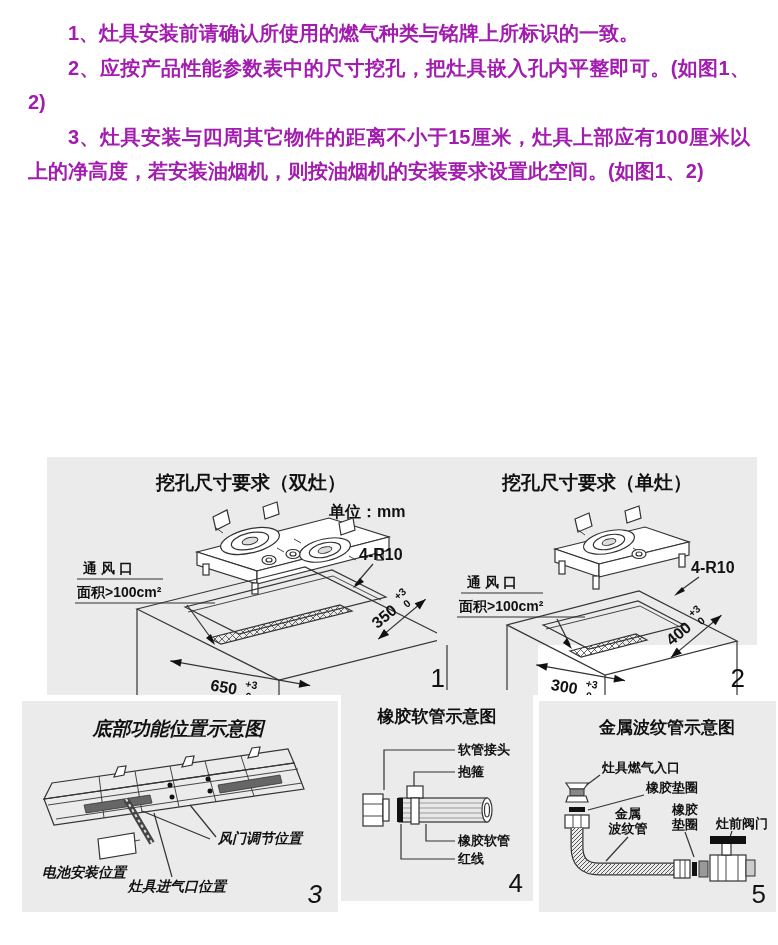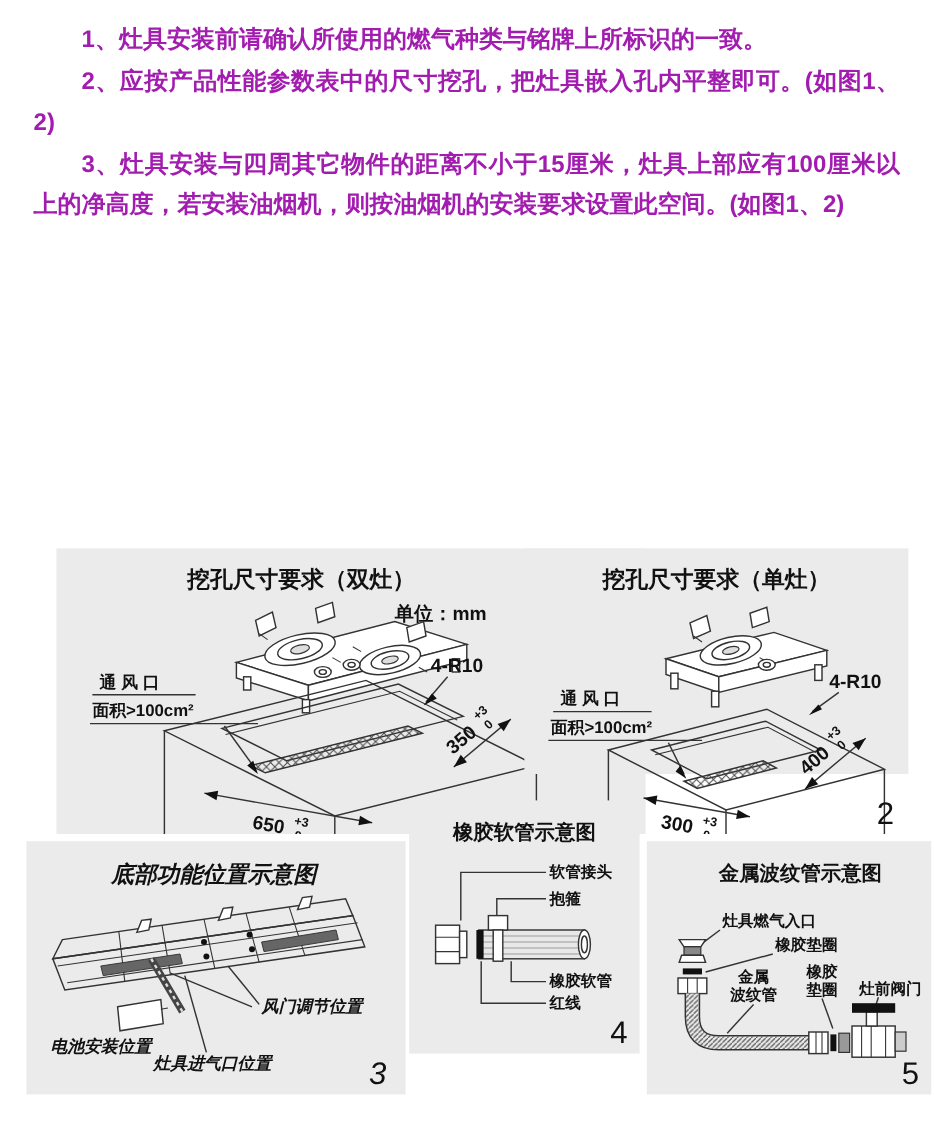--- a/index.html
+++ b/index.html
@@ -9,21 +9,21 @@
   }
   .text-block{position:absolute;left:28px;top:16px;width:722px;}
   .text-block p{
     margin:0;font-size:20px;line-height:34.5px;font-weight:700;
     text-indent:2em;text-align:justify;color:#a21caf;
   }
   .panel{position:absolute;background:#ebebeb;}
   .p1{left:22px;top:457px;width:491px;height:238px;margin-left:25px;}
   .p2{left:437px;top:457px;width:320px;height:188px;}
   .p3{left:22px;top:701px;width:316px;height:211px;font-style:italic;}
-  .p4{left:341px;top:667px;width:192px;height:211px;text-decoration:underline;}
+  .p4{left:341px;top:690px;width:192px;height:211px;text-decoration:underline;}
   .p5{left:539px;top:701px;width:218px;height:211px;padding-left:19px;}
   svg{display:block;}
   svg text{font-family:"Liberation Sans",sans-serif;fill:#111;}
   .t-title{font-size:19px;font-weight:700;}
   .t-title-sm{font-size:17px;font-weight:700;}
   .t-unit{font-size:16px;font-weight:700;}
   .t-label{font-size:14px;font-weight:700;}
   .t-label-sm{font-size:13px;font-weight:700;}
   .t-dim{font-size:16px;font-weight:700;}
   .t-tol{font-size:10.5px;font-weight:700;}

